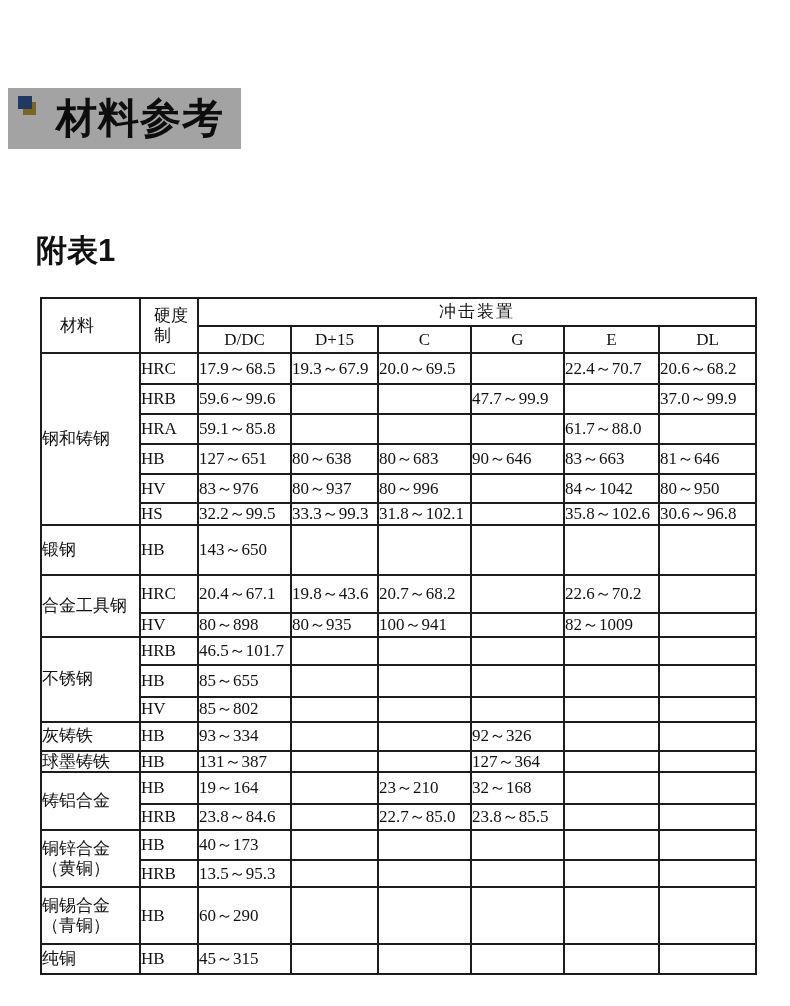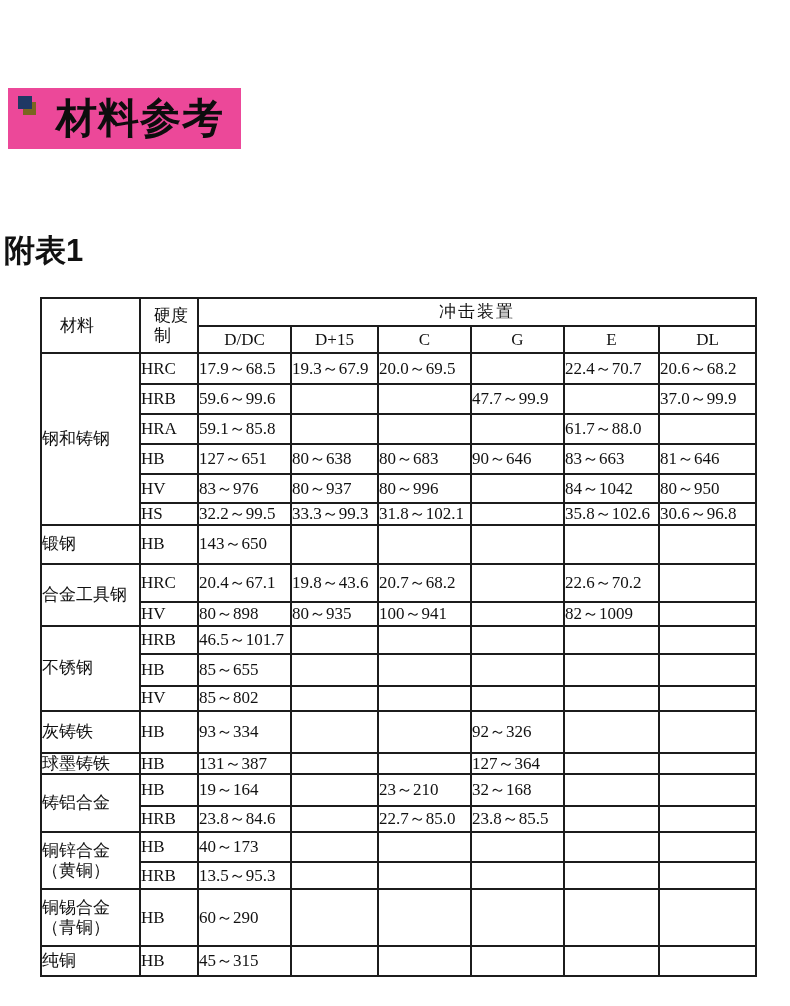--- a/index.html
+++ b/index.html
@@ -4,37 +4,37 @@
 <style>
   html,body{margin:0;padding:0;}
   body{
     width:790px;height:1006px;position:relative;background:#ffffff;
     font-family:"Liberation Serif","DejaVu Serif",serif;color:#111;
     overflow:hidden;
   }
   
   .banner{
     position:absolute;left:8px;top:88px;width:233px;height:61px;
-    background:#ec4899;display:flex;align-items:center;
+    background:#a3a3a3;display:flex;align-items:center;
   }
   .banner-icon{position:absolute;left:5px;top:4px;width:32px;height:28px;}
   .banner-icon .shadow-sq{
     position:absolute;left:10px;top:10px;width:13px;height:13px;background:#7A661F;
   }
   .banner-icon .navy-sq{
     position:absolute;left:5px;top:4px;width:14px;height:13px;background:#1F3864;
   }
   .banner-title{
     margin-left:48px;font-family:"Liberation Sans","DejaVu Sans",sans-serif;
     font-weight:bold;font-size:41px;color:#0d0d0d;letter-spacing:1px;line-height:1;
     white-space:nowrap;
   }
   
   .appendix-heading{
-    position:absolute;left:4px;top:234px;margin:0;
+    position:absolute;left:36px;top:234px;margin:0;
     font-family:"Liberation Sans","DejaVu Sans",sans-serif;
     font-weight:bold;font-size:31px;color:#111;line-height:1.1;
   }
   
   table.ref{
     position:absolute;left:40px;top:297px;width:715px;
     border-collapse:collapse;table-layout:fixed;
   }
   table.ref th, table.ref td{
     border:2px solid #1c1c1c;
@@ -145,21 +145,21 @@
     <tr style="height:16px">
       <td class="scale">HS</td>
       <td class="val">32.2～99.5</td>
       <td class="val">33.3～99.3</td>
       <td class="val">31.8～102.1</td>
       <td class="val"></td>
       <td class="val">35.8～102.6</td>
       <td class="val">30.6～96.8</td>
     </tr>
 
-    <tr style="height:39px">
+    <tr style="height:50px">
       <td class="mat">锻钢</td>
       <td class="scale">HB</td>
       <td class="val">143～650</td>
       <td class="val"></td>
       <td class="val"></td>
       <td class="val"></td>
       <td class="val"></td>
       <td class="val"></td>
     </tr>
 
@@ -205,21 +205,21 @@
     <tr style="height:25px">
       <td class="scale">HV</td>
       <td class="val">85～802</td>
       <td class="val"></td>
       <td class="val"></td>
       <td class="val"></td>
       <td class="val"></td>
       <td class="val"></td>
     </tr>
 
-    <tr style="height:42px">
+    <tr style="height:29px">
       <td class="mat">灰铸铁</td>
       <td class="scale">HB</td>
       <td class="val">93～334</td>
       <td class="val"></td>
       <td class="val"></td>
       <td class="val">92～326</td>
       <td class="val"></td>
       <td class="val"></td>
     </tr>
     <tr style="height:21px">

